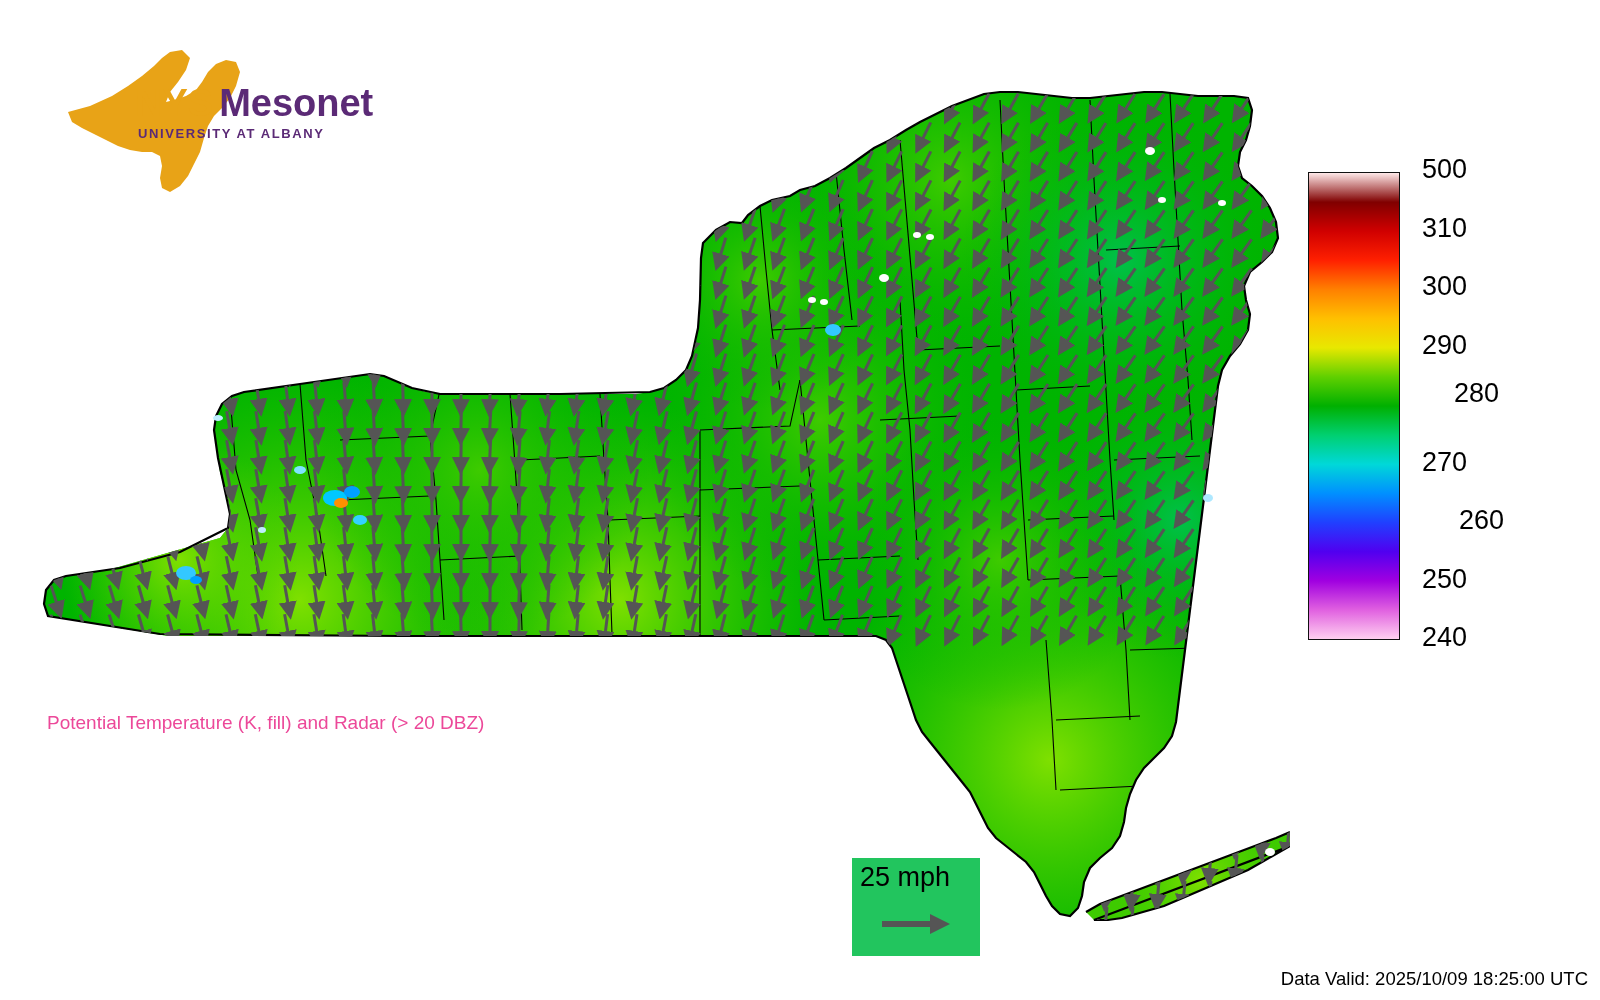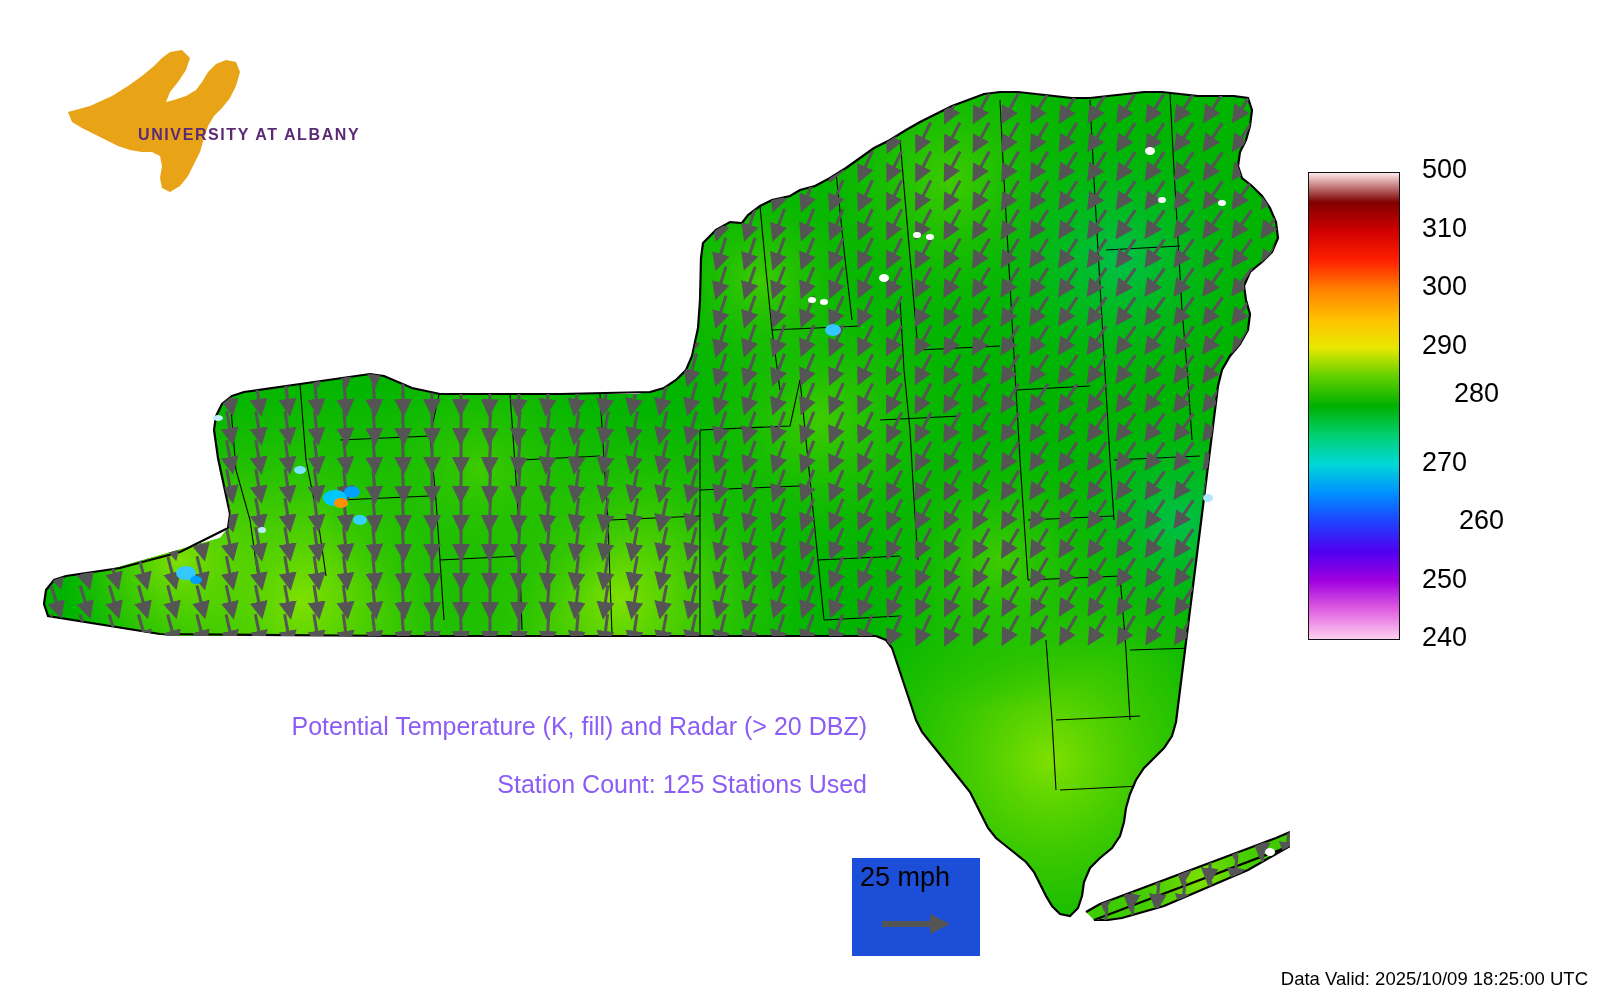--- a/index.html
+++ b/index.html
@@ -40,21 +40,21 @@
     font-size: 38px;
     font-weight: bold;
     color: #5b2a76;
     display: inline-block;
     margin-left: 6px;
   }
   #logo .univ {
     position: absolute;
     left: 88px;
     top: 86px;
-    font-size: 16px;
+    font-size: 13px;
     font-weight: bold;
     color: #5b2a76;
     letter-spacing: 1.6px;
   }
 
   
   #map-area {
     position: absolute;
     left: 0;
     top: 0;
@@ -95,35 +95,34 @@
   }
 
   
   #caption {
     position: absolute;
     left: 47px;
     top: 712px;
     width: 820px;
   }
   #caption div {
-    font-size: 25px;
-    color: #8b5cf6;
+    font-size: 19px;
+    color: #ec4899;
     margin-bottom: 29px;
     white-space: nowrap;
-    text-align: right;
   }
 
   
   #wind-key {
     position: absolute;
     left: 852px;
     top: 858px;
     width: 128px;
     height: 98px;
-    background: #1d4ed8;
+    background: #22c55e;
   }
   #wind-key .wk-label {
     position: absolute;
     left: 8px;
     top: 4px;
     font-size: 27px;
     color: #000;
   }
   #wind-key .wk-arrow {
     position: absolute;
@@ -141,20 +140,23 @@
     white-space: nowrap;
   }
 </style>
 </head>
 <body>
 
 <div id="logo">
   <svg width="360" height="160" viewBox="0 0 360 160">
     <path d="M18 72 L40 66 L62 56 L78 46 L92 36 L104 26 L112 18 L120 12 L132 10 L140 18 L136 30 L128 42 L120 52 L116 62 L124 60 L136 56 L146 50 L152 42 L158 32 L166 24 L176 20 L186 22 L190 32 L186 46 L180 58 L172 68 L164 76 L158 86 L154 98 L150 112 L144 124 L138 136 L130 146 L120 152 L112 148 L110 138 L112 126 L110 116 L102 112 L92 112 L80 110 L68 106 L56 100 L44 94 L32 88 L22 82 Z" fill="#e8a317"></path>
   </svg>
+  <div class="logo-text">
+    <span class="nys">NYS</span><span class="meso">Mesonet</span>
+  </div>
   <div class="univ">UNIVERSITY AT ALBANY</div>
 </div>
 
 <div id="map-area">
   <svg width="1290" height="960" viewBox="0 0 1290 960">
     <defs>
       <clipPath id="nyclip">
         <path d="M703,243 L716,230 L730,222 L742,223 L748,215 L760,206 L772,200 L790,196 L800,190
                  L815,186 L830,178 L846,168 L860,158 L874,148 L890,140 L906,130 L920,122 L936,114
                  L952,106 L968,100 L984,94 L1000,92 L1018,92 L1036,94 L1054,96 L1072,98 L1090,98
@@ -1190,21 +1192,20 @@
       <div class="cbl" style="top: 220px; margin-left: 32px;">280</div>
       <div class="cbl" style="top: 288.5px; text-align: right;">270</div>
       <div class="cbl" style="top: 347px; margin-left: 37px;">260</div>
       <div class="cbl" style="top: 405.5px;">250</div>
       <div class="cbl" style="top: 464px;">240</div>
     </div>
 </div>
 
 <div id="caption">
   <div>Potential Temperature (K, fill) and Radar (&gt; 20 DBZ)</div>
-  <div>Station Count: 125 Stations Used</div>
 </div>
 
 <div id="wind-key">
   <div class="wk-label">25 mph</div>
   <div class="wk-arrow">
     <svg width="72" height="24" viewBox="0 0 72 24">
       <line x1="2" y1="12" x2="52" y2="12" stroke="#555" stroke-width="6"></line>
       <path d="M50,2 L70,12 L50,22 Z" fill="#555"></path>
     </svg>
   </div>

